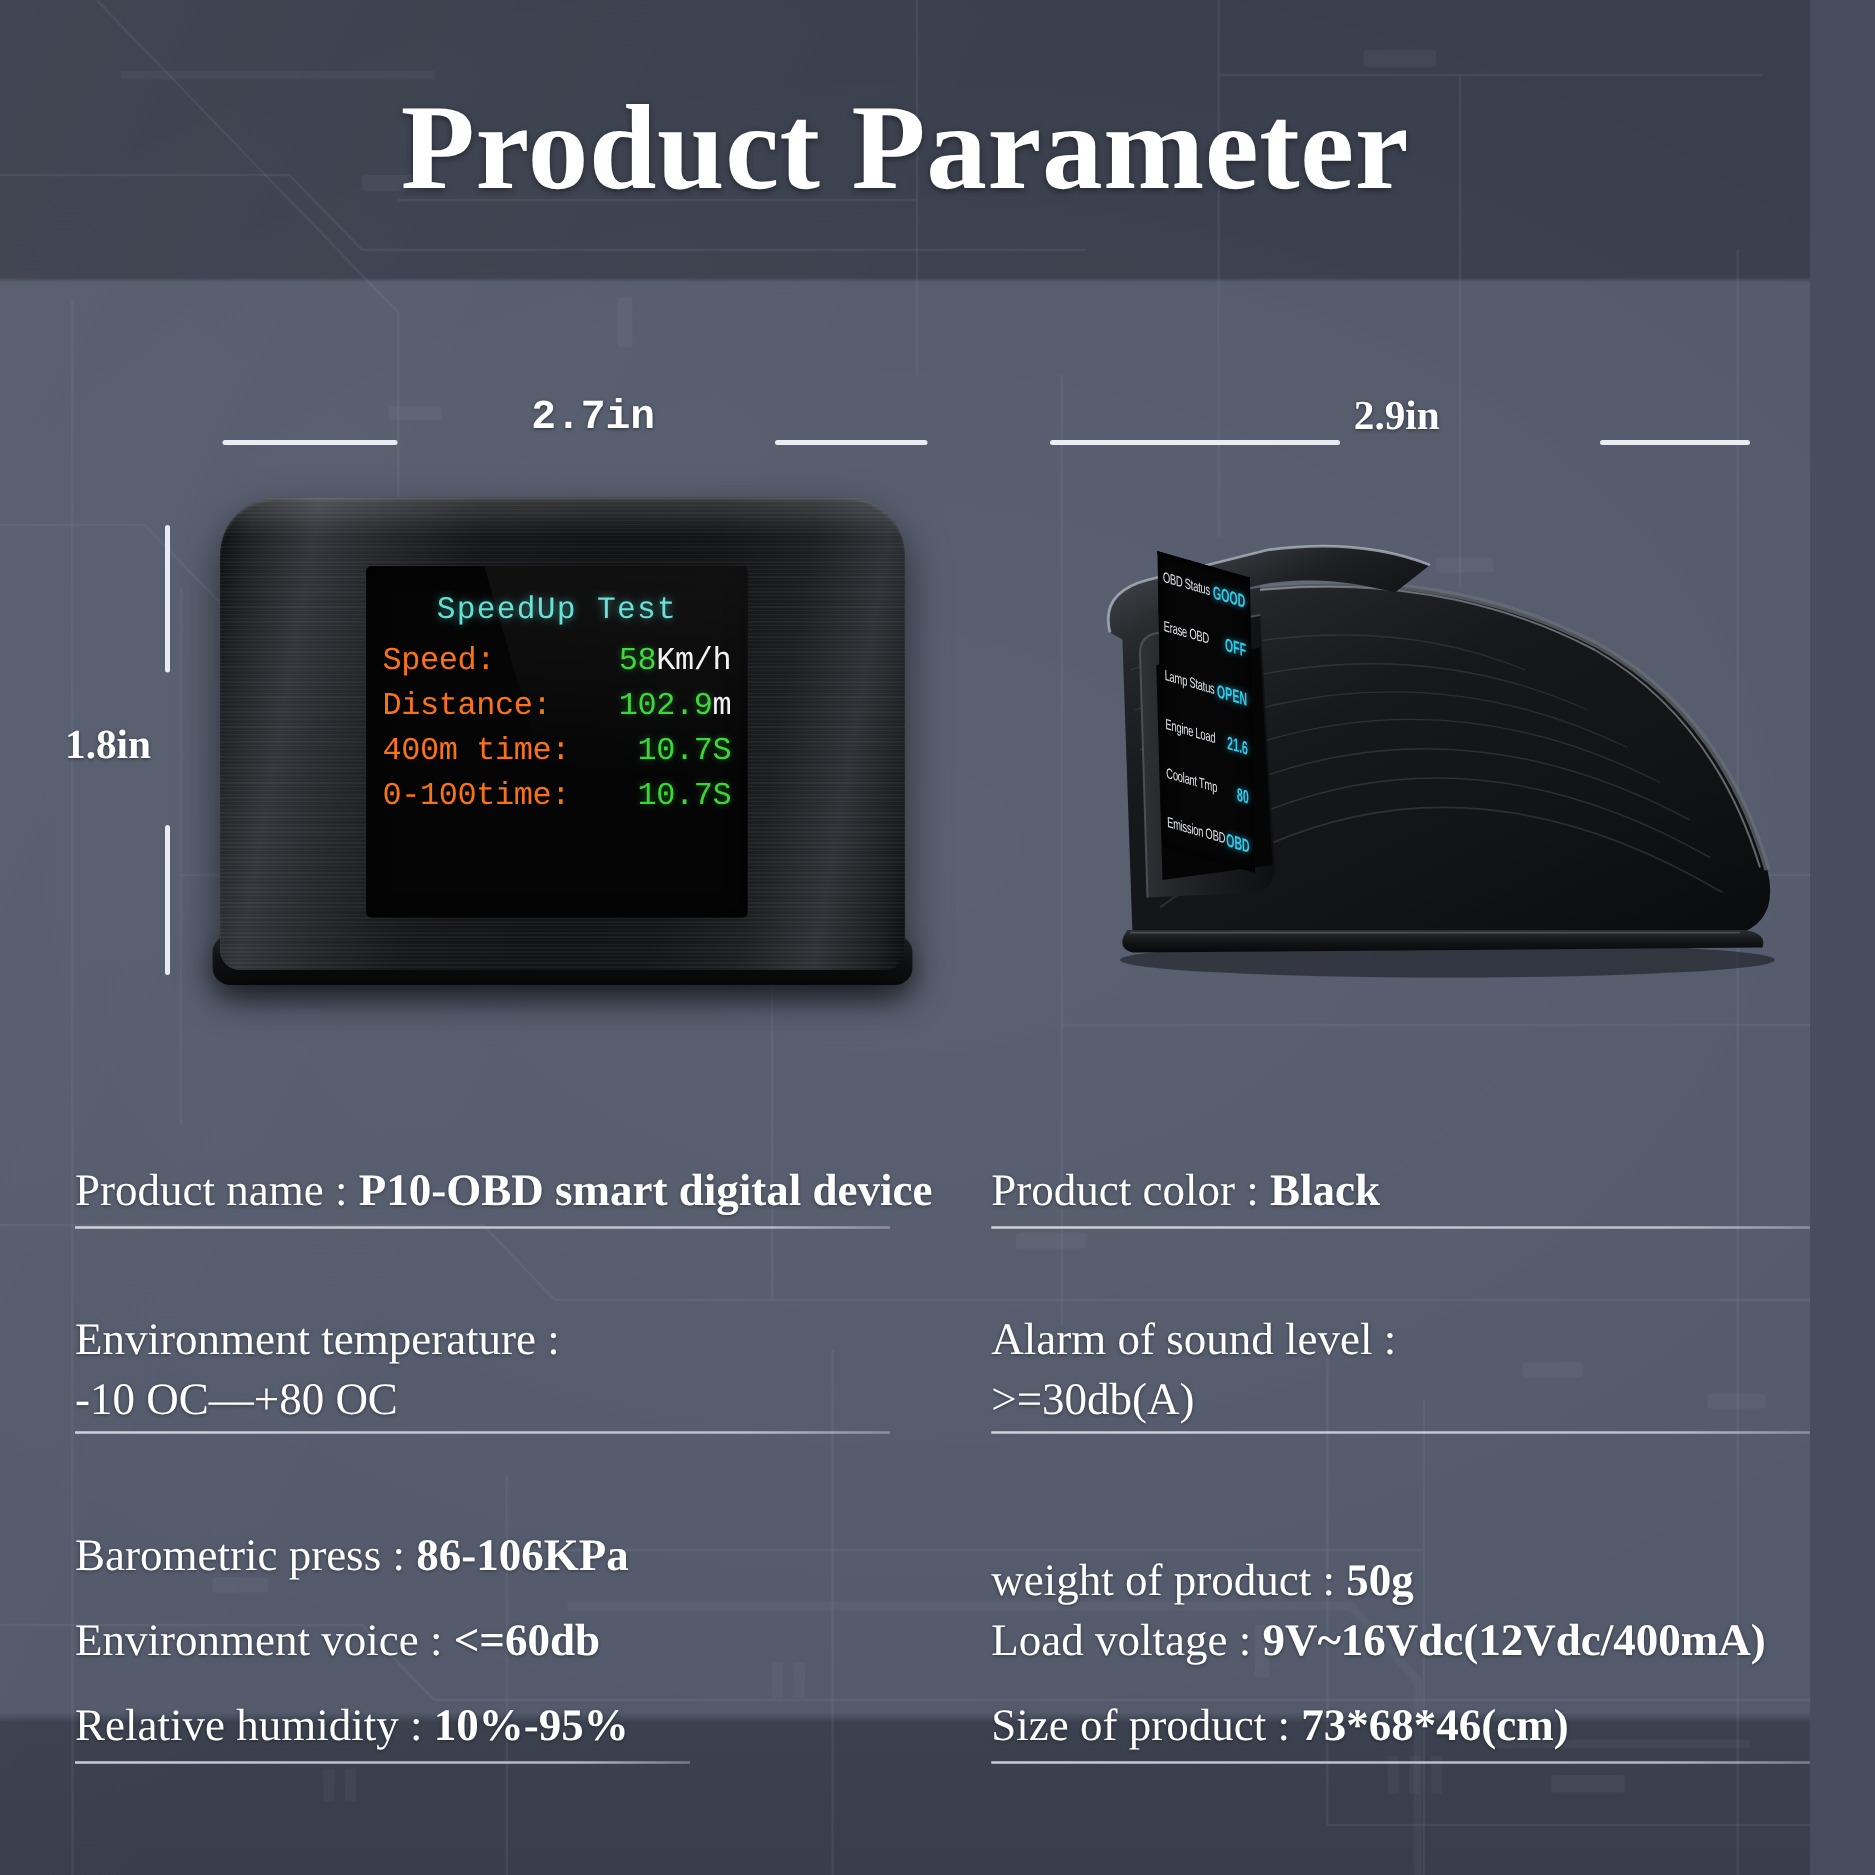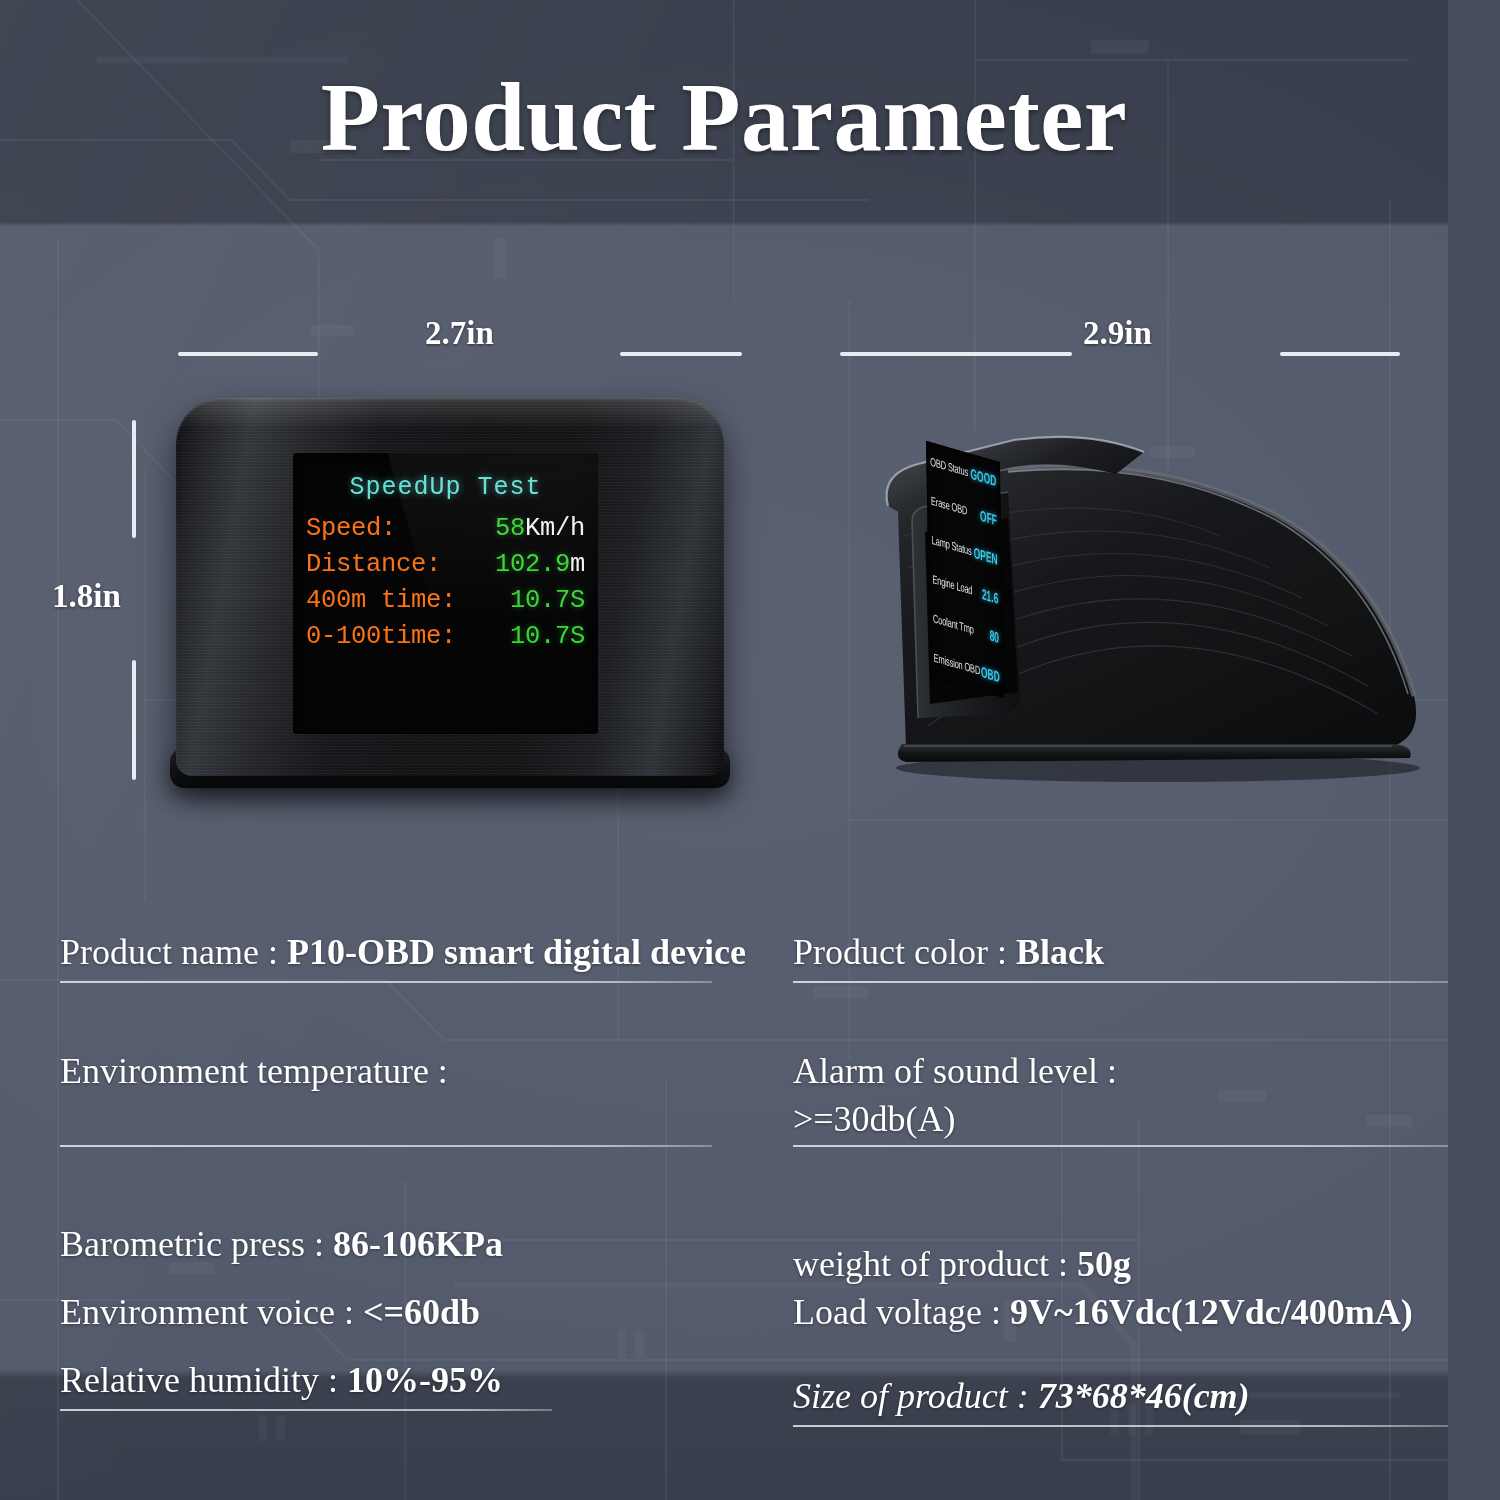--- a/index.html
+++ b/index.html
@@ -294,21 +294,21 @@
         <rect x="640" y="1330" width="9" height="28"></rect>
         <rect x="658" y="1330" width="9" height="28"></rect>
       </g>
     </svg>
   </div>
 
   <div class="vign"></div>
 
   <div class="title">Product Parameter</div>
 
-  <div class="dimlabel" style="left:425px; top:315px;">2.7in</div>
+  <div class="dimlabel" style="left:425px; top:315px;font-family:Liberation Mono, monospace;">2.7in</div>
   <div class="dimline-h" style="left:178px; top:352px; width:140px;"></div>
   <div class="dimline-h" style="left:620px; top:352px; width:122px;"></div>
 
   <div class="dimlabel" style="left:1083px; top:315px;">2.9in</div>
   <div class="dimline-h" style="left:840px; top:352px; width:232px;"></div>
   <div class="dimline-h" style="left:1280px; top:352px; width:120px;"></div>
 
   <div class="dimlabel" style="left:52px; top:578px;">1.8in</div>
   <div class="dimline-v" style="left:132px; top:420px; height:118px;"></div>
   <div class="dimline-v" style="left:132px; top:660px; height:120px;"></div>
@@ -448,20 +448,21 @@
       <div class="spec-row" style="top:24px;">
         <div class="spec-text">
           <span>Product name :</span>
           <span class="v">P10-OBD smart digital device</span>
         </div>
         <div class="spec-rule" style="top:52px;"></div>
       </div>
 
       <div class="spec-row" style="top:143px;">
         <div class="spec-text">Environment temperature :</div>
+        <div class="spec-text v">-10 OC—+80 OC</div>
         <div class="spec-rule" style="top:97px;"></div>
       </div>
 
       <div class="spec-row" style="top:316px;">
         <div class="spec-text">
           <span>Barometric press :</span>
           <span class="v">86-106KPa</span>
         </div>
       </div>
 
@@ -505,21 +506,21 @@
         </div>
       </div>
 
       <div class="spec-row" style="top:384px;">
         <div class="spec-text">
           <span>Load voltage :</span>
           <span class="v">9V~16Vdc(12Vdc/400mA)</span>
         </div>
       </div>
 
-      <div class="spec-row" style="top:468px;font-style:italic;">
+      <div class="spec-row" style="top:452px;">
         <div class="spec-text">
           <span>Size of product :</span>
           <span class="v">73*68*46(cm)</span>
         </div>
         <div class="spec-rule" style="top:52px;"></div>
       </div>
 
     </div>
   </div>
 

